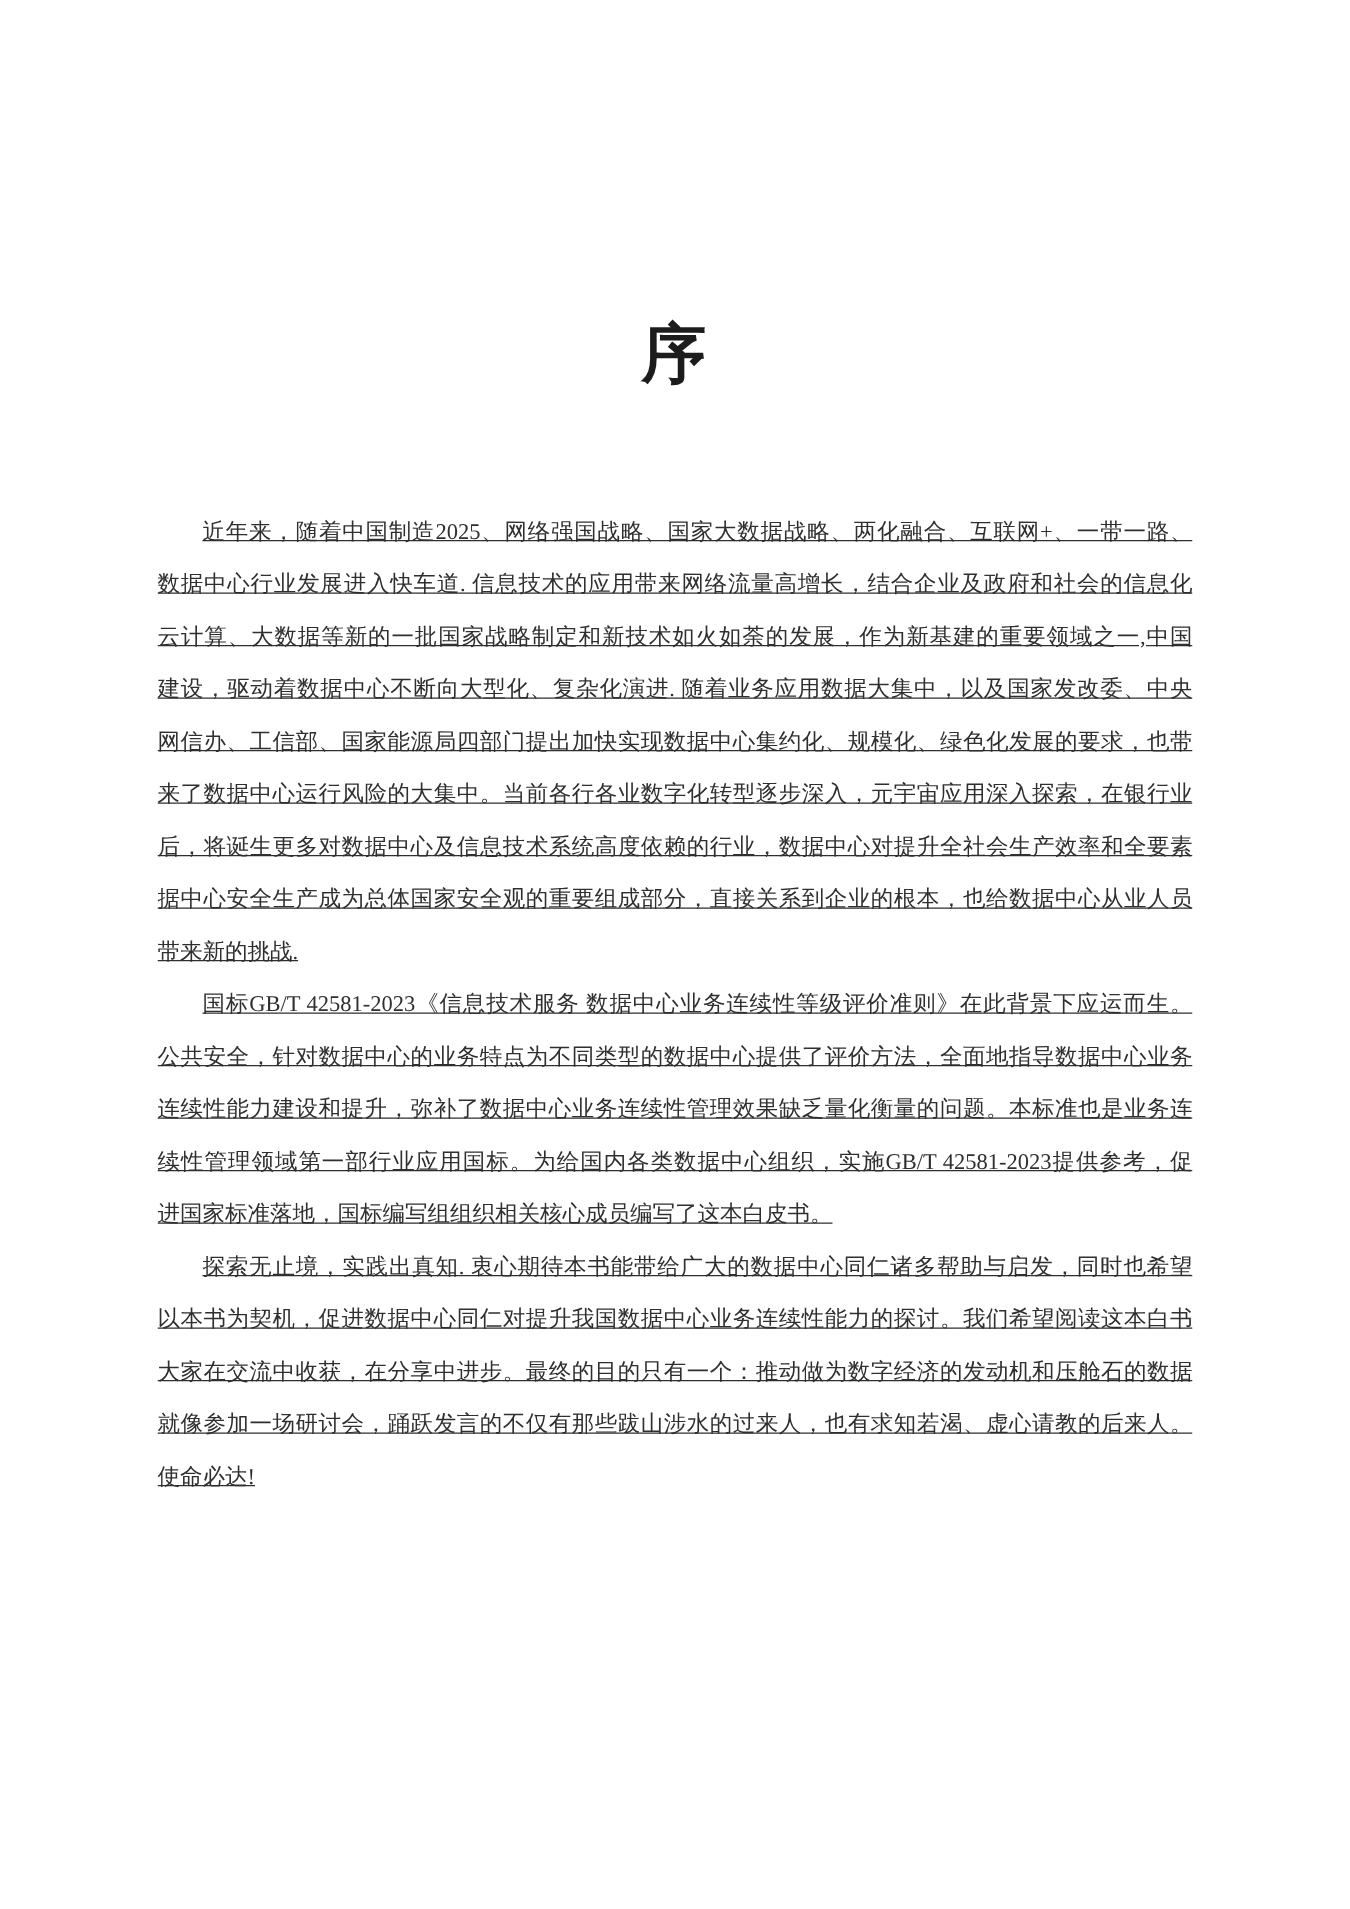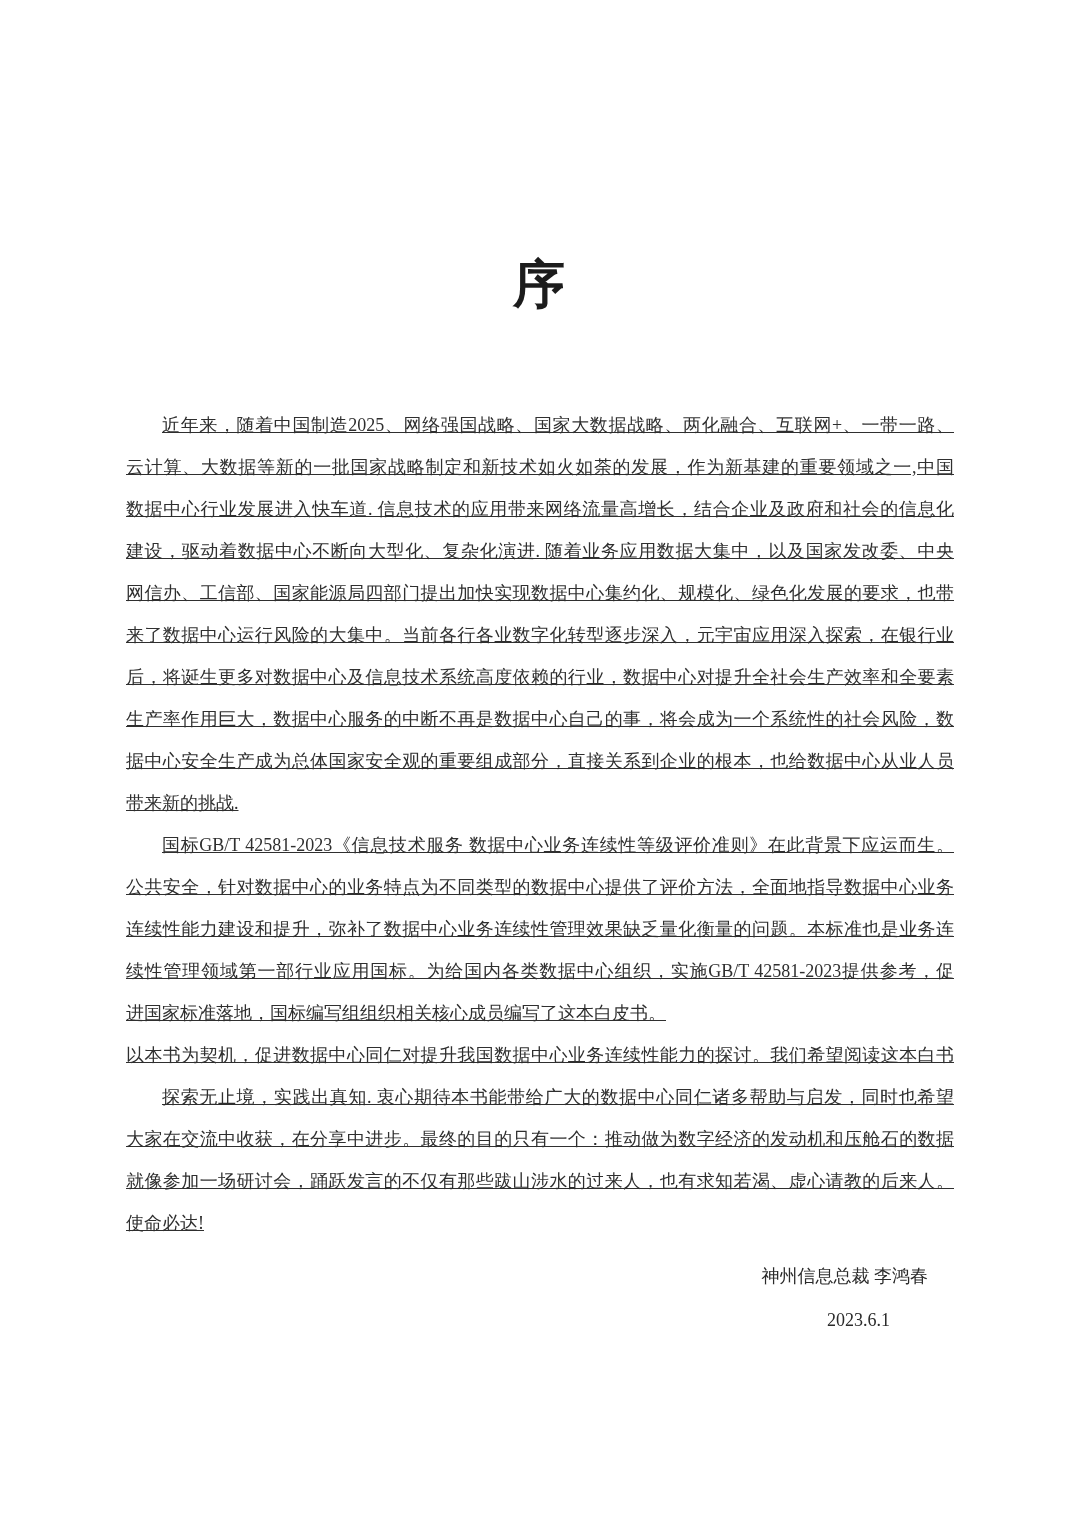--- a/index.html
+++ b/index.html
@@ -68,43 +68,38 @@
 </style>
 </head>
 <body>
 
 <div class="page">
   <h1 class="doc-title">序</h1>
 
   <div class="doc-body">
       <div class="paragraph">
         <div class="line para-start">近年来，随着中国制造2025、网络强国战略、国家大数据战略、两化融合、互联网+、一带一路、</div>
+        <div class="line">数据中心行业发展进入快车道. 信息技术的应用带来网络流量高增长，结合企业及政府和社会的信息化</div>
         <div class="line">云计算、大数据等新的一批国家战略制定和新技术如火如荼的发展，作为新基建的重要领域之一,中国</div>
-        <div class="line">数据中心行业发展进入快车道. 信息技术的应用带来网络流量高增长，结合企业及政府和社会的信息化</div>
         <div class="line">建设，驱动着数据中心不断向大型化、复杂化演进. 随着业务应用数据大集中，以及国家发改委、中央</div>
         <div class="line">网信办、工信部、国家能源局四部门提出加快实现数据中心集约化、规模化、绿色化发展的要求，也带</div>
         <div class="line">来了数据中心运行风险的大集中。当前各行各业数字化转型逐步深入，元宇宙应用深入探索，在银行业</div>
         <div class="line">后，将诞生更多对数据中心及信息技术系统高度依赖的行业，数据中心对提升全社会生产效率和全要素</div>
-        <div class="line">生产率作用巨大，数据中心服务的中断不再是数据中心自己的事，将会成为一个系统性的社会风险，数</div>
         <div class="line">据中心安全生产成为总体国家安全观的重要组成部分，直接关系到企业的根本，也给数据中心从业人员</div>
         <div class="line para-end">带来新的挑战.</div>
       </div>
       <div class="paragraph">
         <div class="line para-start">国标GB/T 42581-2023《信息技术服务 数据中心业务连续性等级评价准则》在此背景下应运而生。</div>
         <div class="line">公共安全，针对数据中心的业务特点为不同类型的数据中心提供了评价方法，全面地指导数据中心业务</div>
         <div class="line">连续性能力建设和提升，弥补了数据中心业务连续性管理效果缺乏量化衡量的问题。本标准也是业务连</div>
         <div class="line">续性管理领域第一部行业应用国标。为给国内各类数据中心组织，实施GB/T 42581-2023提供参考，促</div>
         <div class="line para-end">进国家标准落地，国标编写组组织相关核心成员编写了这本白皮书。</div>
       </div>
       <div class="paragraph">
+        <div class="line para-start">探索无止境，实践出真知. 衷心期待本书能带给广大的数据中心同仁诸多帮助与启发，同时也希望</div>
         <div class="line">以本书为契机，促进数据中心同仁对提升我国数据中心业务连续性能力的探讨。我们希望阅读这本白书</div>
-        <div class="line para-start">探索无止境，实践出真知. 衷心期待本书能带给广大的数据中心同仁诸多帮助与启发，同时也希望</div>
         <div class="line">大家在交流中收获，在分享中进步。最终的目的只有一个：推动做为数字经济的发动机和压舱石的数据</div>
         <div class="line">就像参加一场研讨会，踊跃发言的不仅有那些跋山涉水的过来人，也有求知若渴、虚心请教的后来人。</div>
         <div class="line para-end">使命必达!</div>
       </div>
     </div>
 
-  <div class="signature-block">
-    <div class="sig-name">神州信息总裁  李鸿春</div>
-    <div class="sig-date">2023.6.1</div>
-  </div>
 </div>
 
 </body></html>

